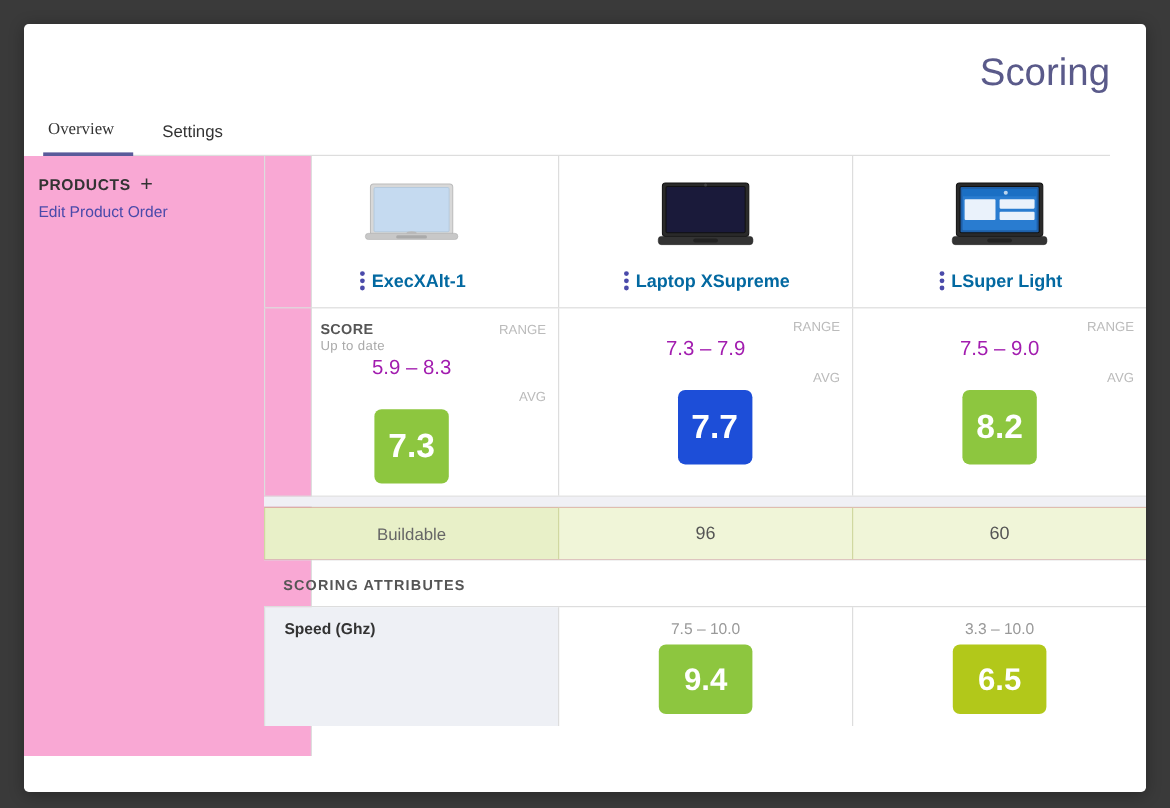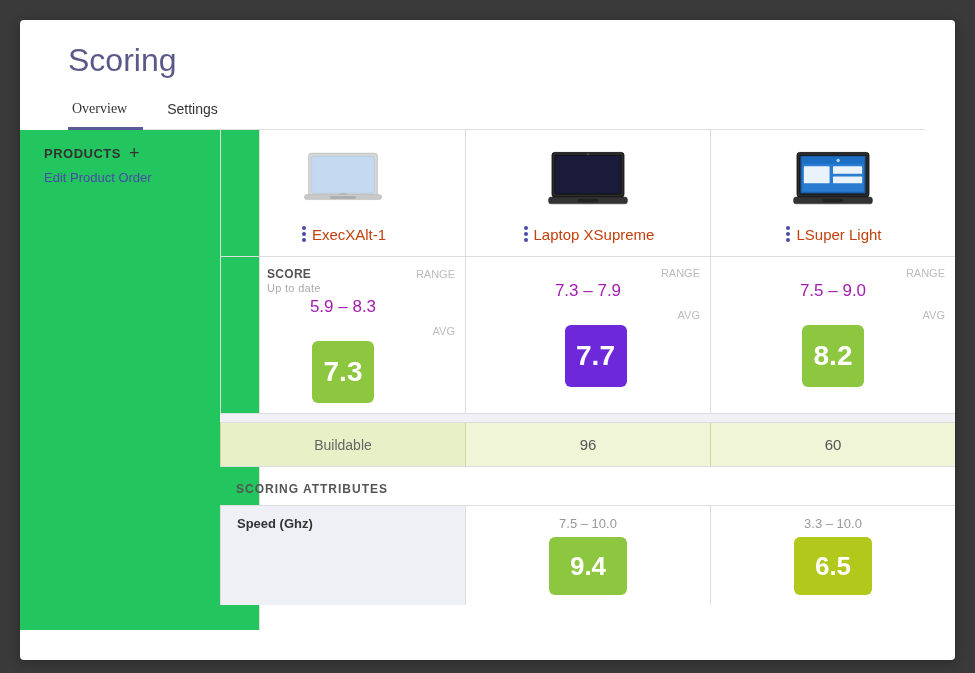--- a/index.html
+++ b/index.html
@@ -14,21 +14,22 @@
     }
     .card {
       background: #fff;
       border-radius: 4px;
       width: 940px;
       min-height: 640px;
       box-shadow: 0 2px 12px rgba(0,0,0,0.3);
       overflow: hidden;
     }
     .card-header {
-      padding: 22px 30px 0 48px;
+      padding: 22px 30px 0 16px;
+      text-align: right;
     }
     .page-title {
       font-size: 32px;
       font-weight: 300;
       color: #5a5a8a;
       margin-bottom: 14px;
     }
     .tabs {
       display: flex;
       gap: 0;
@@ -49,23 +50,23 @@
       font-weight: 500;
       font-family: Liberation Serif, serif;
     }
     .content {
       display: flex;
       flex-direction: row;
     }
     
     .sidebar {
       width: 240px;
-      background: #22c55e;
+      background: #f9a8d4;
       min-height: 500px;
-      padding: 14px 24px;
+      padding: 14px 12px;
       flex-shrink: 0;
     }
     .sidebar-products-header {
       display: flex;
       align-items: center;
       gap: 8px;
       margin-bottom: 6px;
     }
     .sidebar-products-label {
       font-size: 13px;
@@ -131,22 +132,22 @@
       letter-spacing: -2px;
       line-height: 0.8;
       display: flex;
       flex-direction: column;
       gap: 2px;
       padding: 2px;
     }
     .dot { width: 4px; height: 4px; border-radius: 50%; background: #4a4aaa; display: block; }
     .product-name {
       font-size: 15px;
-      color: #c2410c;
-      font-weight: 400;
+      color: #0369a1;
+      font-weight: 700;
     }
     .score-col {
       border-left: 1px solid #ddd;
       padding: 10px 10px;
       display: flex;
       flex-direction: column;
       align-items: center;
     }
     .range-value {
       font-size: 17px;
@@ -308,21 +309,21 @@
             <div style="font-size:11px;color:#bbb;text-align:right;width:100%;margin-bottom:4px;">AVG</div>
             <div class="score-badge score-green" style="background: rgb(141, 198, 63);">7.3</div>
           </div>
 
           <div class="score-col">
             <div style="display:flex; justify-content:flex-end; width:100%; margin-bottom:2px;">
               <div style="font-size:11px;color:#bbb;">RANGE</div>
             </div>
             <div class="range-value">7.3 – 7.9</div>
             <div style="font-size:11px;color:#bbb;text-align:right;width:100%;margin-bottom:4px;">AVG</div>
-            <div class="score-badge score-green" style="background: #6d28d9; margin-left: 15px;">7.7</div>
+            <div class="score-badge score-green" style="background: #1d4ed8; margin-left: 15px;">7.7</div>
           </div>
 
           <div class="score-col">
             <div style="display:flex; justify-content:flex-end; width:100%; margin-bottom:2px;">
               <div style="font-size:11px;color:#bbb;">RANGE</div>
             </div>
             <div class="range-value">7.5 – 9.0</div>
             <div style="font-size:11px;color:#bbb;text-align:right;width:100%;margin-bottom:4px;">AVG</div>
             <div class="score-badge score-green" style="background: rgb(141, 198, 63);">8.2</div>
           </div>

